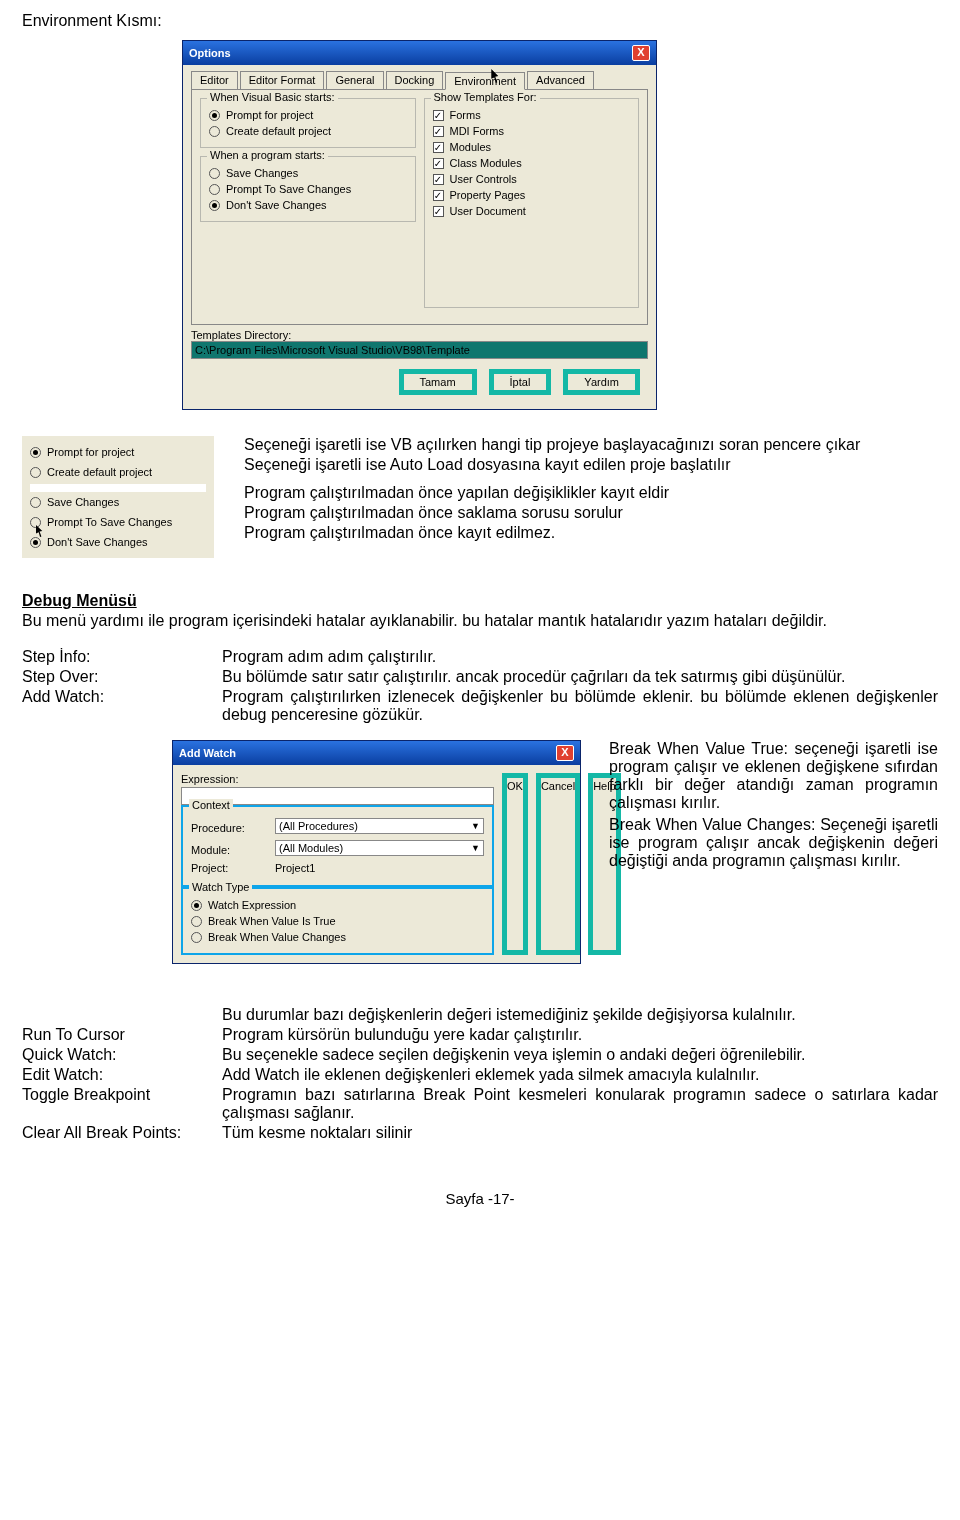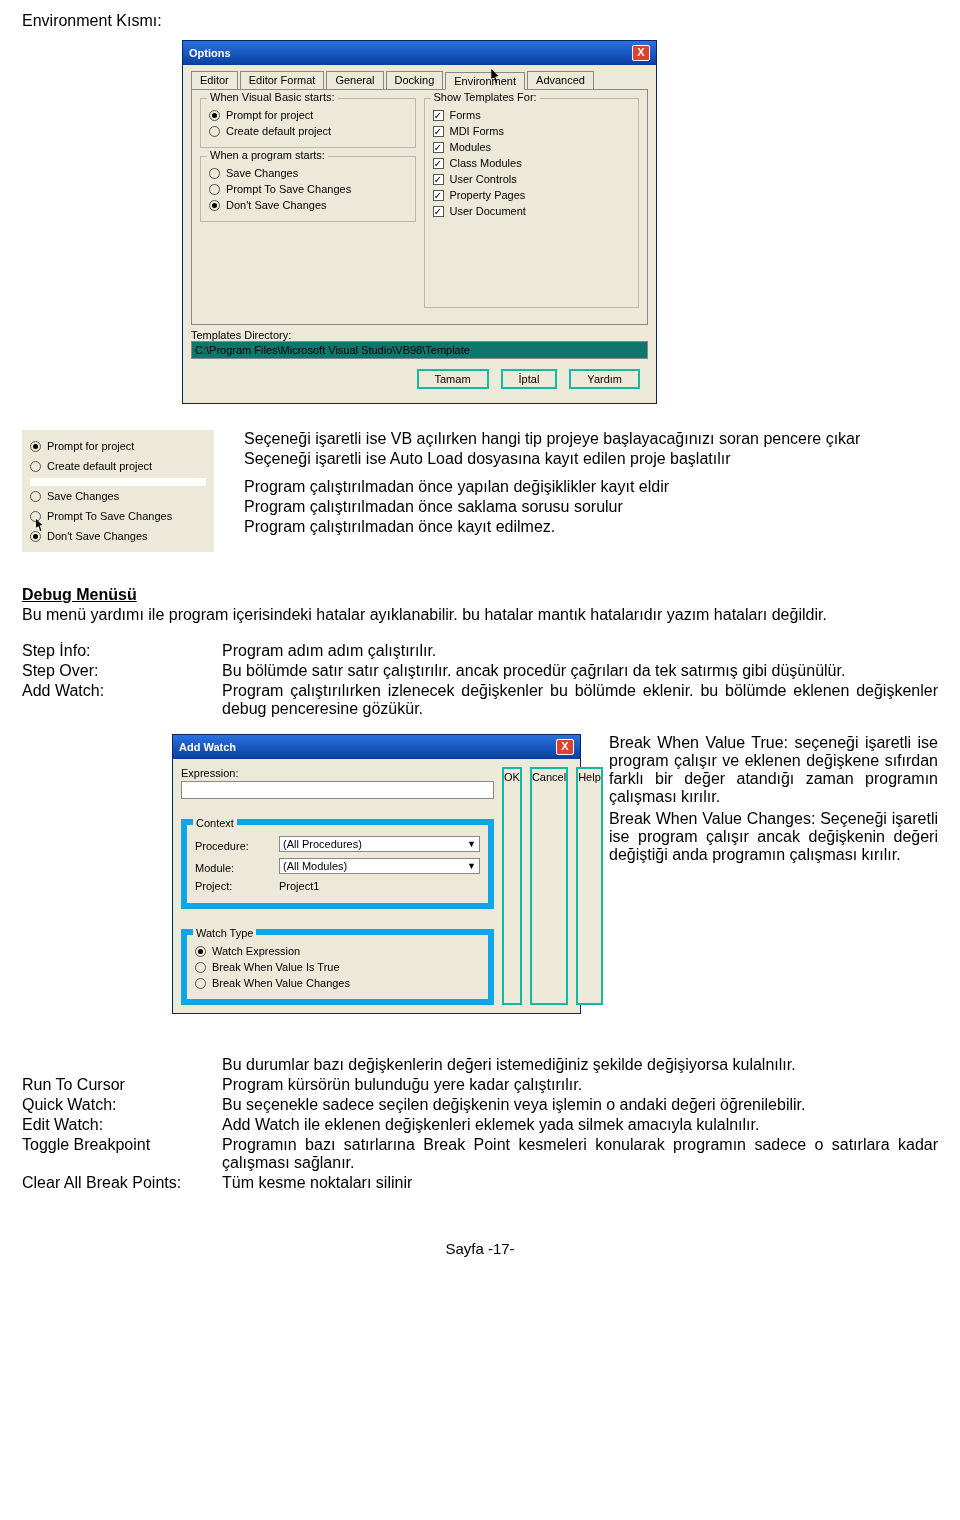--- a/index.html
+++ b/index.html
@@ -101,21 +101,21 @@
     font-size: 11px;
     font-family: inherit;
   }
   .btnrow {
     display: flex;
     justify-content: flex-end;
     gap: 12px;
     padding: 10px 8px 4px 0;
   }
   .winbtn {
-    border: 2px solid #14b8a6;
+    border: 5px solid #14b8a6;
     background: #ece9d8;
     padding: 2px 16px;
     font-size: 11px;
   }
   .cursor-arrow {
     position: relative;
   }
   .cursor-arrow::after {
     content: "";
     position: absolute;
@@ -193,23 +193,23 @@
   .aw-right { width: 70px; display: flex; gap: 8px; }
   .aw-field {
     width: 100%;
     border: 1px solid #888;
     background: #fff;
     padding: 2px 3px;
     font-size: 11px;
   }
   .aw-label { font-size: 11px; margin-bottom: 2px; display: block; }
   .aw-group {
-    border: 6px solid #0ea5e9;
+    border: 2px solid #0ea5e9;
     padding: 8px 8px;
-    margin-top: 20px;
+    margin-top: 0;
     position: relative;
   }
   .aw-group .legend {
     position: absolute; top: -8px; left: 6px; background:#ece9d8; padding:0 3px;
   }
   .aw-row { display:flex; align-items:flex-end; gap:22px; padding:3px 0; }
   .aw-row .lbl { width: 62px; }
   .aw-dd {
     flex: 1; border:1px solid #888; background:#fff; padding:1px 3px; font-size:11px; display:flex; justify-content:space-between; align-items:center;
   }

